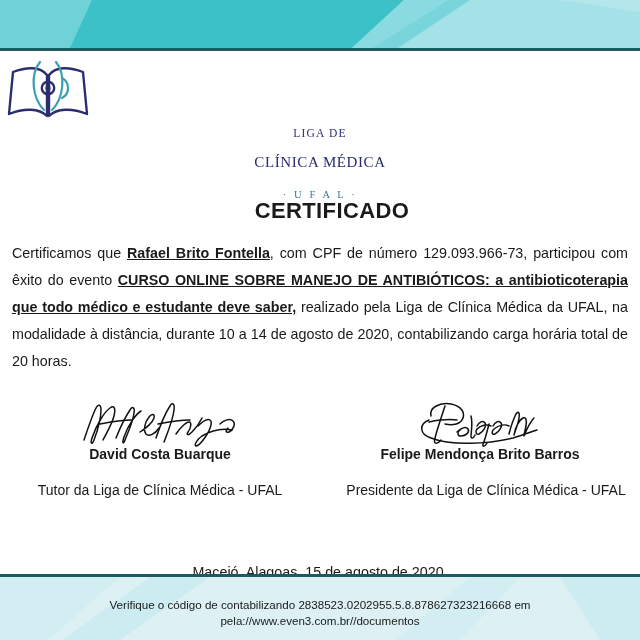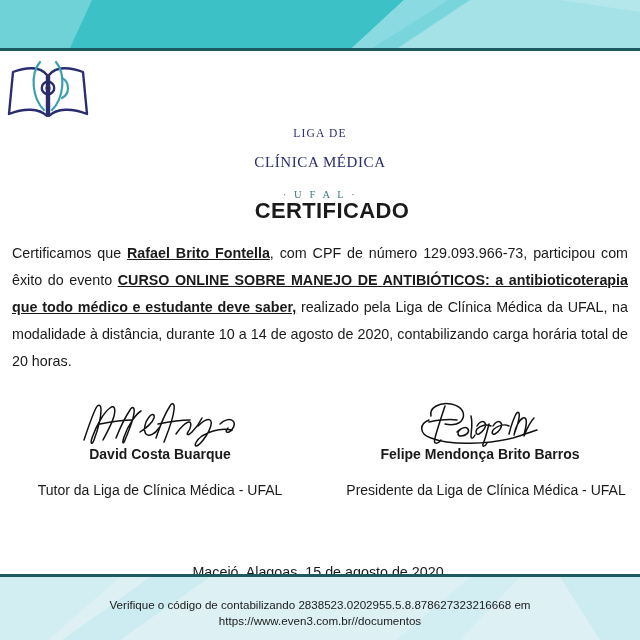--- a/index.html
+++ b/index.html
@@ -277,16 +277,16 @@
     <svg width="640" height="63" viewBox="0 0 640 63" xmlns="http://www.w3.org/2000/svg">
       <rect x="0" y="0" width="640" height="63" fill="#ddf1f4"></rect>
       <polygon points="0,0 120,0 48,63 0,63" fill="#d2eef3"></polygon>
       <polygon points="150,0 210,0 120,63 62,63" fill="#cdecf1"></polygon>
       <polygon points="396,63 460,63 520,0 470,0" fill="#d2eef3"></polygon>
       <polygon points="560,0 640,0 640,63 600,63" fill="#cdecf1"></polygon>
     </svg>
   </div>
   <div class="footer-text">
     <span>Verifique o código de contabilizando </span><span>2838523.0202955.5.8.878627323216668</span><span> em</span>
-    <span class="footer-url">https://www.even3.com.br//documentos</span>
+    <span class="footer-url">pela://www.even3.com.br//documentos</span>
   </div>
 
 </div>
 
 </body></html>

